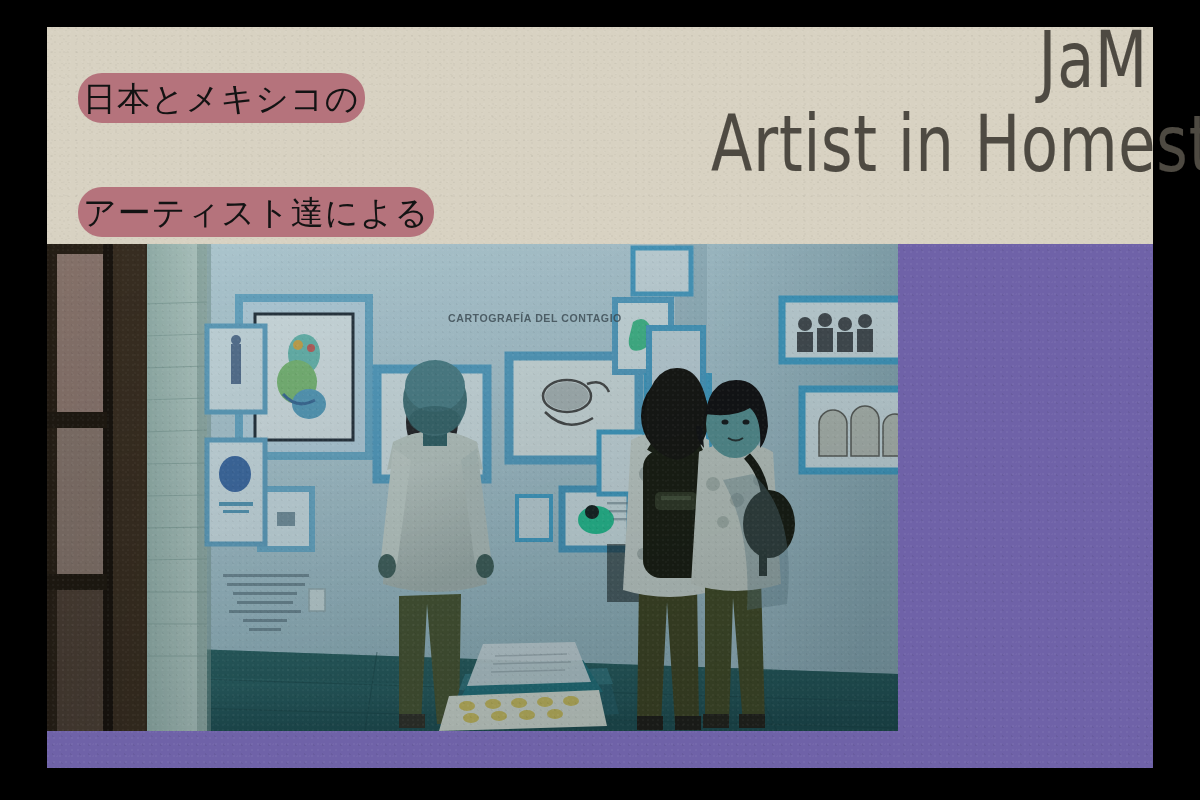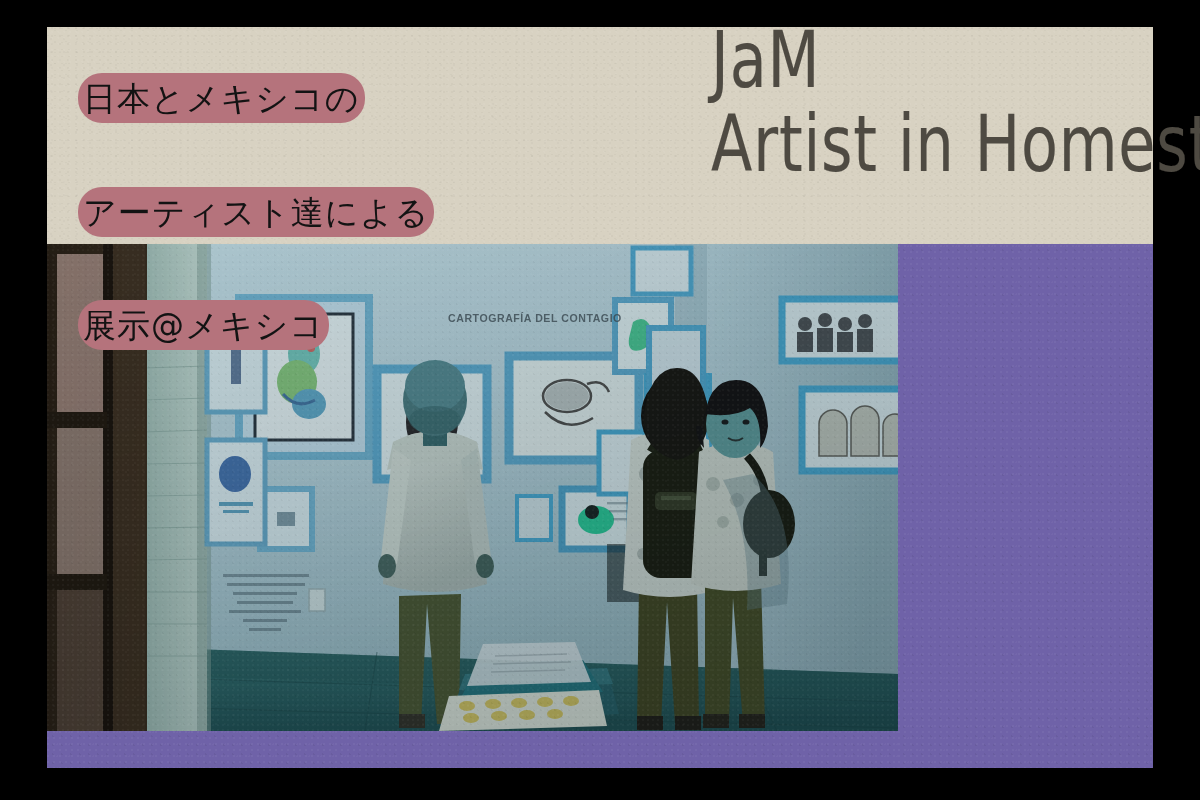--- a/index.html
+++ b/index.html
@@ -47,21 +47,21 @@
       radial-gradient(circle at 60% 12%, rgba(0,0,0,.05) 0 1px, transparent 1px);
     background-size: 7px 7px, 9px 9px, 11px 11px, 6px 6px, 13px 13px, 8px 8px;
   }
 
   
   .title-block {
     position: absolute;
     left: 640px;
     top: 22px;
     width: 520px;
-    text-align: left;
+    text-align: right;
     padding-right: 12px;
     box-sizing: border-box;
   }
   .title-line {
     display: block;
     color: #4e4a42;
     font-family: "Liberation Sans Narrow", "DejaVu Sans Condensed", "Liberation Sans", sans-serif;
     font-weight: 300;
     letter-spacing: 1px;
     line-height: .98;
@@ -474,15 +474,14 @@
     <div class="grain"></div>
   </div>
 
   <div class="title-block">
     <span class="title-line title-main">JaM</span>
     <span class="title-line title-sub">Artist in Homestay</span>
   </div>
 
   <div class="jp-line" id="jp-1">日本とメキシコの</div>
   <div class="jp-line" id="jp-2">アーティスト達による</div>
-  <div class="jp-line" id="jp-3">展示@メキシコ</div>
 
 </div>
 
 </body></html>

